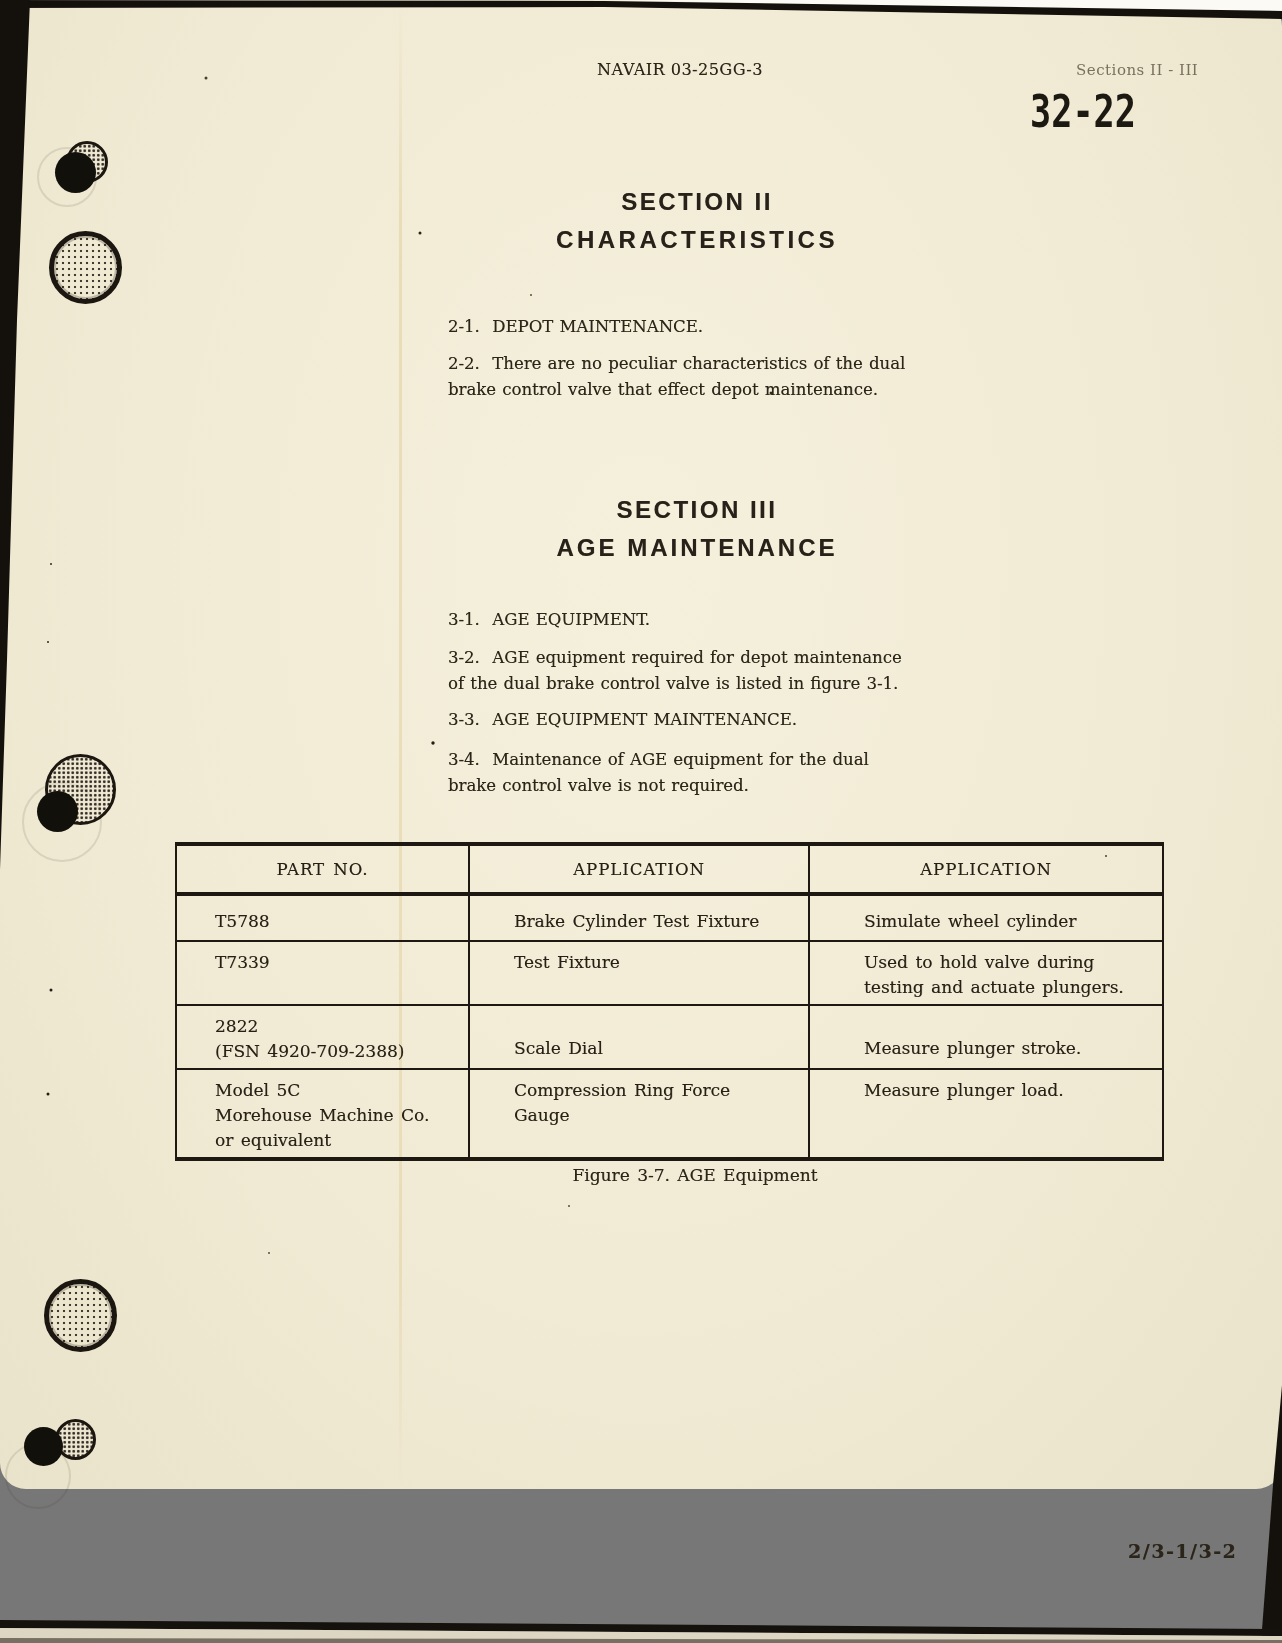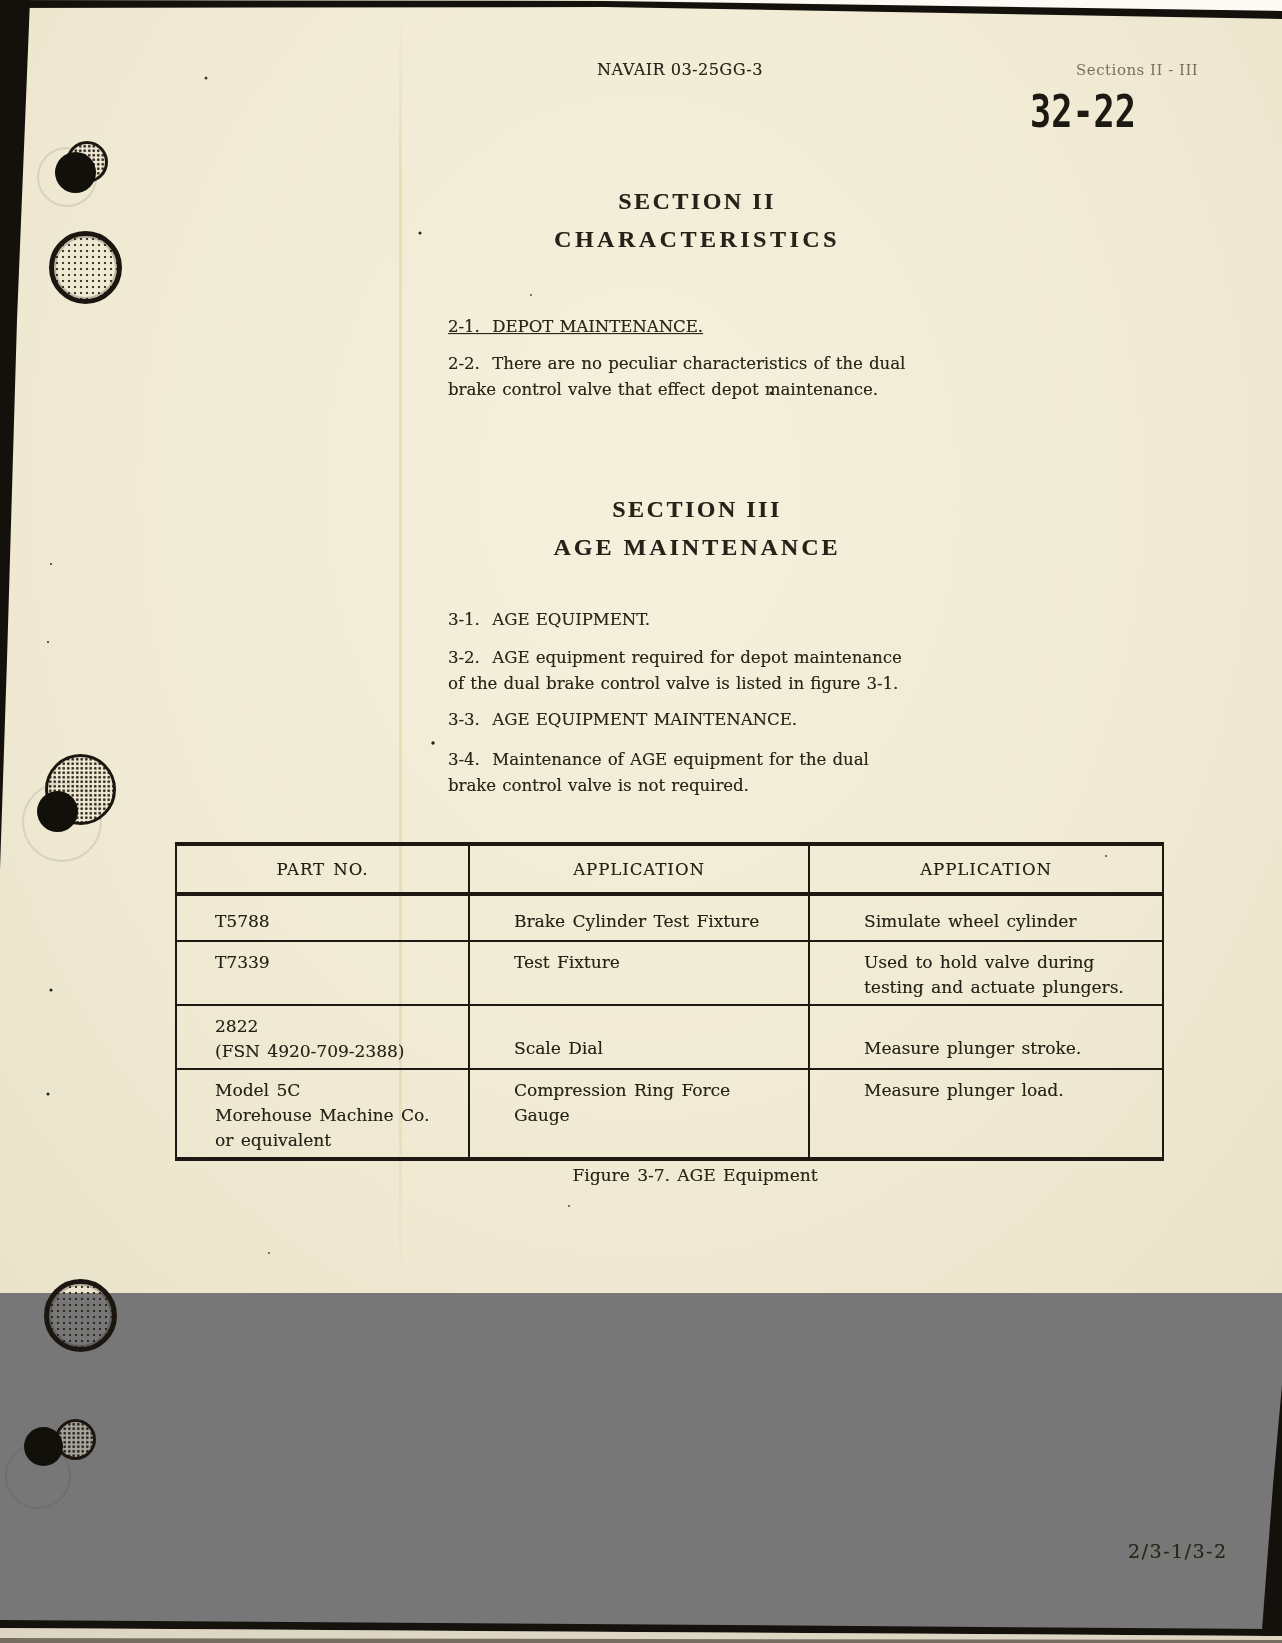--- a/index.html
+++ b/index.html
@@ -3,23 +3,24 @@
 <meta charset="utf-8">
 <style>
   html,body{margin:0;padding:0;}
   body{
     width:1282px;height:1643px;
     background:#777;
     font-family:"DejaVu Serif", serif;
     overflow:hidden;
   }
   .page{
-    position:relative;width:1282px;height:1293px;
+    position:relative;width:1282px;height:1489px;
     background:radial-gradient(ellipse at 50% 38%, #f5f0dc 0%, #f1ebd5 55%, #eae3cb 100%);
     color:#2b2419;
+    border-radius:26px;
   }
   .crease{
     position:absolute;top:0;bottom:0;width:3px;
     background:linear-gradient(to bottom, rgba(214,190,120,0.0), rgba(214,190,120,0.35) 15%, rgba(214,190,120,0.3) 85%, rgba(214,190,120,0.0));
     pointer-events:none;
   }
   .scan-edges{position:absolute;left:0;top:0;z-index:3;pointer-events:none;}
   
   .punch{position:absolute;border-radius:50%;z-index:2;}
   .punch-solid{background:#12100b;}
@@ -40,29 +41,29 @@
   .txt{position:absolute;z-index:4;white-space:pre-wrap;}
   .ink{text-shadow:0.3px 0.3px 0 rgba(43,36,25,0.45);}
   .header-left{left:597px;top:60px;font-size:16px;letter-spacing:0.5px;}
   .header-right{left:1076px;top:61px;font-size:15px;letter-spacing:0.5px;color:rgba(100,90,70,0.85);text-shadow:none;}
   .handwritten{
     left:1030px;top:86px;font-family:"DejaVu Sans Mono", monospace;
     font-size:44px;font-weight:bold;color:#1c1913;
     transform:scaleX(0.8);transform-origin:left top;letter-spacing:0px;
   }
   .sec-head{
-    font-family:Liberation Serif, serif;font-weight:bold;color:#272119;
+    font-family:Liberation Sans, sans-serif;font-weight:bold;color:#272119;
     transform:translateX(-50%);text-shadow:0.3px 0.3px 0 rgba(39,33,25,0.4);
   }
   .s2-title{left:697px;top:188px;font-size:24px;letter-spacing:2.5px;}
   .s2-sub{left:697px;top:226px;font-size:24px;letter-spacing:3.5px;}
   .s3-title{left:697px;top:496px;font-size:24px;letter-spacing:2.5px;}
   .s3-sub{left:697px;top:534px;font-size:24px;letter-spacing:3px;}
   .para{left:448px;width:530px;font-size:16.5px;line-height:26px;word-spacing:1px;}
-  .p-21{top:314px;text-decoration:underline;}
+  .p-21{top:314px;}
   .p-22{top:351px;}
   .p-31{top:607px;}
   .p-32{top:645px;}
   .p-33{top:707px;}
   .p-34{top:747px;}
   
   .age-table{
     position:absolute;left:175px;top:842px;width:987px;z-index:4;
     border-collapse:collapse;table-layout:fixed;
     font-size:17px;color:#261f15;
@@ -76,21 +77,21 @@
     border-top:4px solid #1d1812;border-bottom:4px solid #1d1812;
     font-weight:normal;font-size:16.5px;letter-spacing:1px;
     text-align:center;vertical-align:middle;height:44px;
     text-shadow:0.3px 0.3px 0 rgba(38,31,21,0.5);
   }
   .age-table td{padding:8px 10px 4px 38px;text-shadow:0.3px 0.3px 0 rgba(38,31,21,0.4);}
   .age-table td:nth-child(2){padding-left:44px;}
   .age-table td:nth-child(3){padding-left:54px;}
   .age-table tbody{border-bottom:4px solid #1d1812;}
   .caption{left:695px;top:1165px;transform:translateX(-50%);font-size:17px;word-spacing:2px;white-space:nowrap;}
-  .page-number{left:1128px;top:1540px;font-size:19px;font-weight:normal;letter-spacing:1.5px;}
+  .page-number{left:1128px;top:1540px;font-size:19px;font-weight:bold;letter-spacing:1.5px;}
   
   .specks{position:absolute;left:0;top:0;width:2px;height:2px;border-radius:50%;background:#3a3226;z-index:2;
     box-shadow:205px 77px 0 0.5px #4a3f2c, 419px 232px 0 0.5px #2c2215, 530px 294px 0 0 #5a4c33,
     770px 392px 0 0.5px #33291a, 50px 563px 0 0 #33291a, 47px 641px 0 0 #33291a,
     50px 989px 0 0.5px #241d12, 47px 1093px 0 0.5px #241d12, 432px 742px 0 0.7px #241d12,
     1105px 855px 0 0 #4a3f2c, 568px 1205px 0 0 #5a4c33, 268px 1252px 0 0 #5a4c33;
   }
 </style>
 </head>
 <body>

